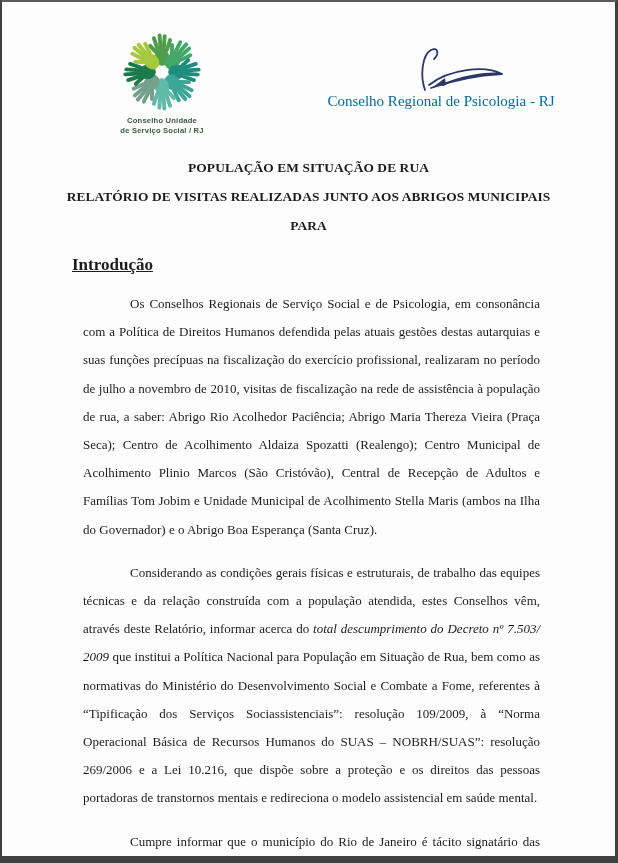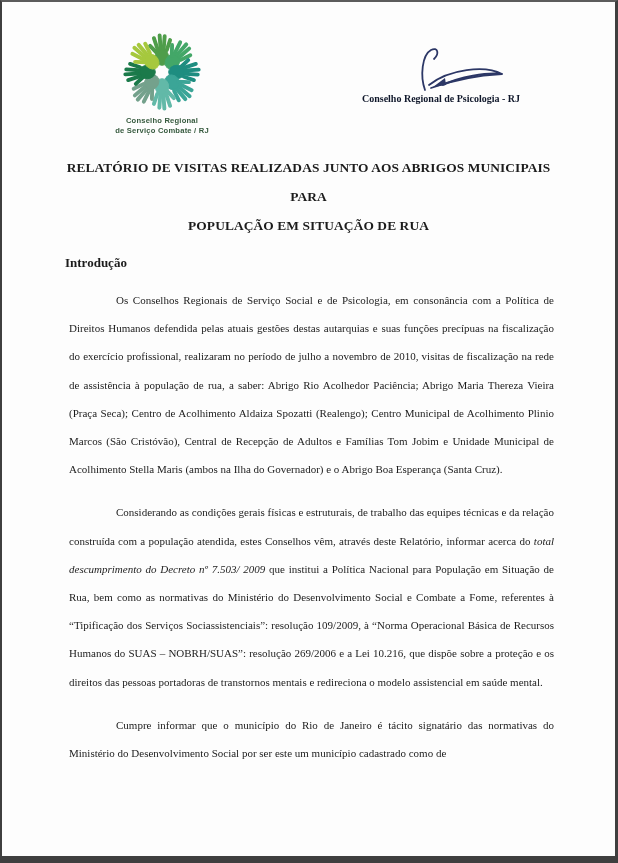--- a/index.html
+++ b/index.html
@@ -31,42 +31,42 @@
     font-size:7.6px;
     line-height:9.5px;
     color:#35593d;
     letter-spacing:0.2px;
     white-space:nowrap;
   }
   .logo-right{width:234px;text-align:center;}
   .logo-right svg{display:block;margin:14px auto 1px;transform:translateX(16px);}
   .crp-caption{
     font-family:"Liberation Serif", serif;
-    font-size:10px;
-    color:#0f172a;
+    font-size:15px;
+    color:#0369a1;
     white-space:nowrap;
-    font-weight:bold;
   }
   .doc-title{
     margin:18px 54px 0;
     text-align:center;
     font-size:13.4px;
     font-weight:bold;
     line-height:29px;
     letter-spacing:0.1px;
   }
   .content{padding:0 57px 0 63px;}
   .sec-heading{
-    font-size:13px;
+    font-size:17px;
     font-weight:bold;
-    margin:15px 0 0;
+    margin:15px 7px 0;
+    text-decoration:underline;
   }
   .content p{
-    margin:15px 4px 0;
-    font-size:11px;
+    margin:15px 18px 0;
+    font-size:13px;
     line-height:28.2px;
     text-align:justify;
     text-indent:47px;
   }
   .seg-bi{font-weight:normal;font-style:italic;}
   .seg-b{font-weight:normal;}
   .hand-lines line{stroke-width:4.1;stroke-linecap:round;}
 </style>
 </head>
 <body>
@@ -90,42 +90,42 @@
         <use href="#hand" transform="rotate(0) translate(0,-22.5)" fill="#4f9d4a" stroke="#4f9d4a"></use>
         <use href="#hand" transform="rotate(45) translate(0,-22.5)" fill="#43a768" stroke="#43a768"></use>
         <use href="#hand" transform="rotate(90) translate(0,-22.5)" fill="#1e8d80" stroke="#1e8d80"></use>
         <use href="#hand" transform="rotate(135) translate(0,-22.5)" fill="#3ba597" stroke="#3ba597"></use>
         <use href="#hand" transform="rotate(180) translate(0,-22.5)" fill="#62b9a8" stroke="#62b9a8"></use>
         <use href="#hand" transform="rotate(225) translate(0,-22.5)" fill="#74a18c" stroke="#74a18c"></use>
         <use href="#hand" transform="rotate(270) translate(0,-22.5)" fill="#1b7a4a" stroke="#1b7a4a"></use>
         <use href="#hand" transform="rotate(315) translate(0,-22.5)" fill="#a6c83e" stroke="#a6c83e"></use>
       </svg>
       <div class="crss-caption">
-        <span>Conselho Regional</span><br>
-        <span>de Serviço Combate / RJ</span>
+        <span>Conselho Unidade</span><br>
+        <span>de Serviço Social / RJ</span>
       </div>
     </div>
 
     <div class="logo-right">
       <svg width="112" height="48" viewBox="0 0 112 48" xmlns="http://www.w3.org/2000/svg">
         <g fill="none" stroke-width="1.8" stroke-linecap="round" stroke="#2c3766">
           <path d="M24,46 C19,32 21,11 30,6 C37,2.5 38.5,10 33,15"></path>
           <path d="M28,41 C48,25 84,21 101,30 C86,28 58,33 42,41"></path>
           <path d="M30,44 C55,35 82,31 101,30"></path>
         </g>
         <path d="M44,34 L32,43 L45,41 Z" stroke="none" fill="#2c3766"></path>
       </svg>
       <div class="crp-caption">Conselho Regional de Psicologia - RJ</div>
     </div>
 
   </div>
 
   <div class="doc-title">
+    <span style="display:block">POPULAÇÃO EM SITUAÇÃO DE RUA</span>
     <span style="display:block">RELATÓRIO DE VISITAS REALIZADAS JUNTO AOS ABRIGOS MUNICIPAIS PARA</span>
-    <span style="display:block">POPULAÇÃO EM SITUAÇÃO DE RUA</span>
   </div>
 
   <div class="content">
 
     <div class="sec-heading">Introdução</div>
 
     <p><span>Os Conselhos Regionais de Serviço Social e de Psicologia, em consonância com a Política de Direitos Humanos defendida pelas atuais gestões destas autarquias e suas funções precípuas na fiscalização do exercício profissional, realizaram no período de julho a novembro de 2010, visitas de fiscalização na rede de assistência à população de rua, a saber: Abrigo Rio Acolhedor Paciência; Abrigo Maria Thereza Vieira (Praça Seca); Centro de Acolhimento Aldaiza Spozatti (Realengo); Centro Municipal de Acolhimento Plinio Marcos (São Cristóvão), Central de Recepção de Adultos e Famílias Tom Jobim e Unidade Municipal de Acolhimento Stella Maris (ambos na Ilha do Governador) e o Abrigo Boa Esperança (Santa Cruz).</span></p>
 
     <p><span>Considerando as condições gerais físicas e estruturais, de trabalho das equipes técnicas e da relação construída com a população atendida, estes Conselhos vêm, através deste Relatório, informar acerca do </span><span class="seg-bi">total descumprimento do Decreto nº 7.503/ 2009</span><span> que institui a Política Nacional para População em Situação de Rua, bem como as normativas do Ministério do Desenvolvimento Social e Combate a Fome, referentes à “Tipificação dos Serviços Sociassistenciais”: </span><span class="seg-b">resolução 109/2009,</span><span> à “Norma Operacional Básica de Recursos Humanos do SUAS – NOBRH/SUAS”: </span><span class="seg-b">resolução 269/2006 e a Lei 10.216,</span><span> que dispõe sobre a proteção e os direitos das pessoas portadoras de transtornos mentais e redireciona o modelo assistencial em saúde mental.</span></p>
 

